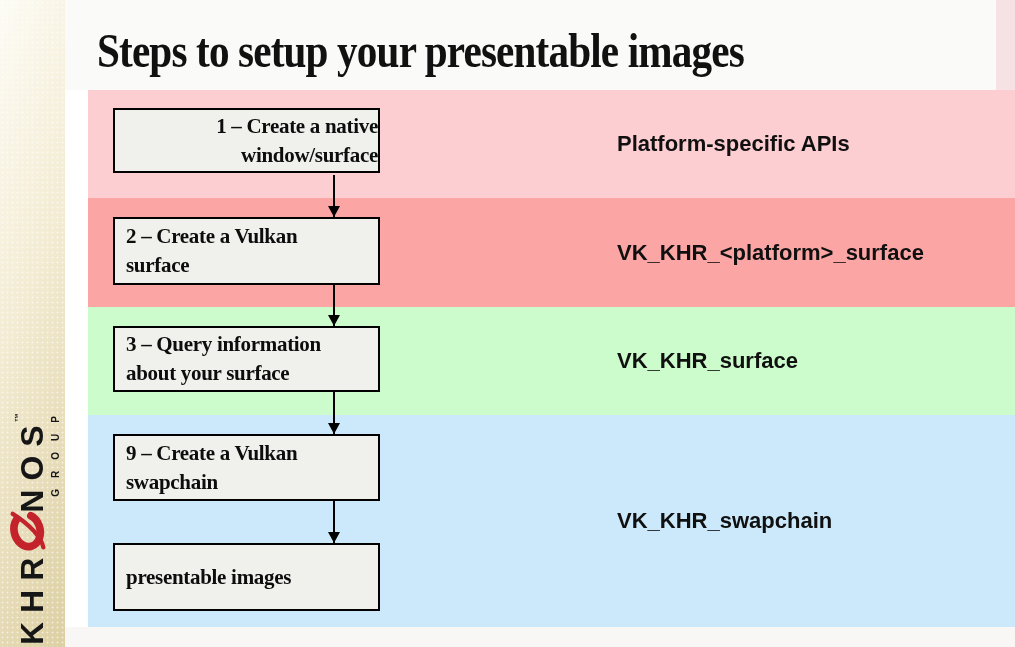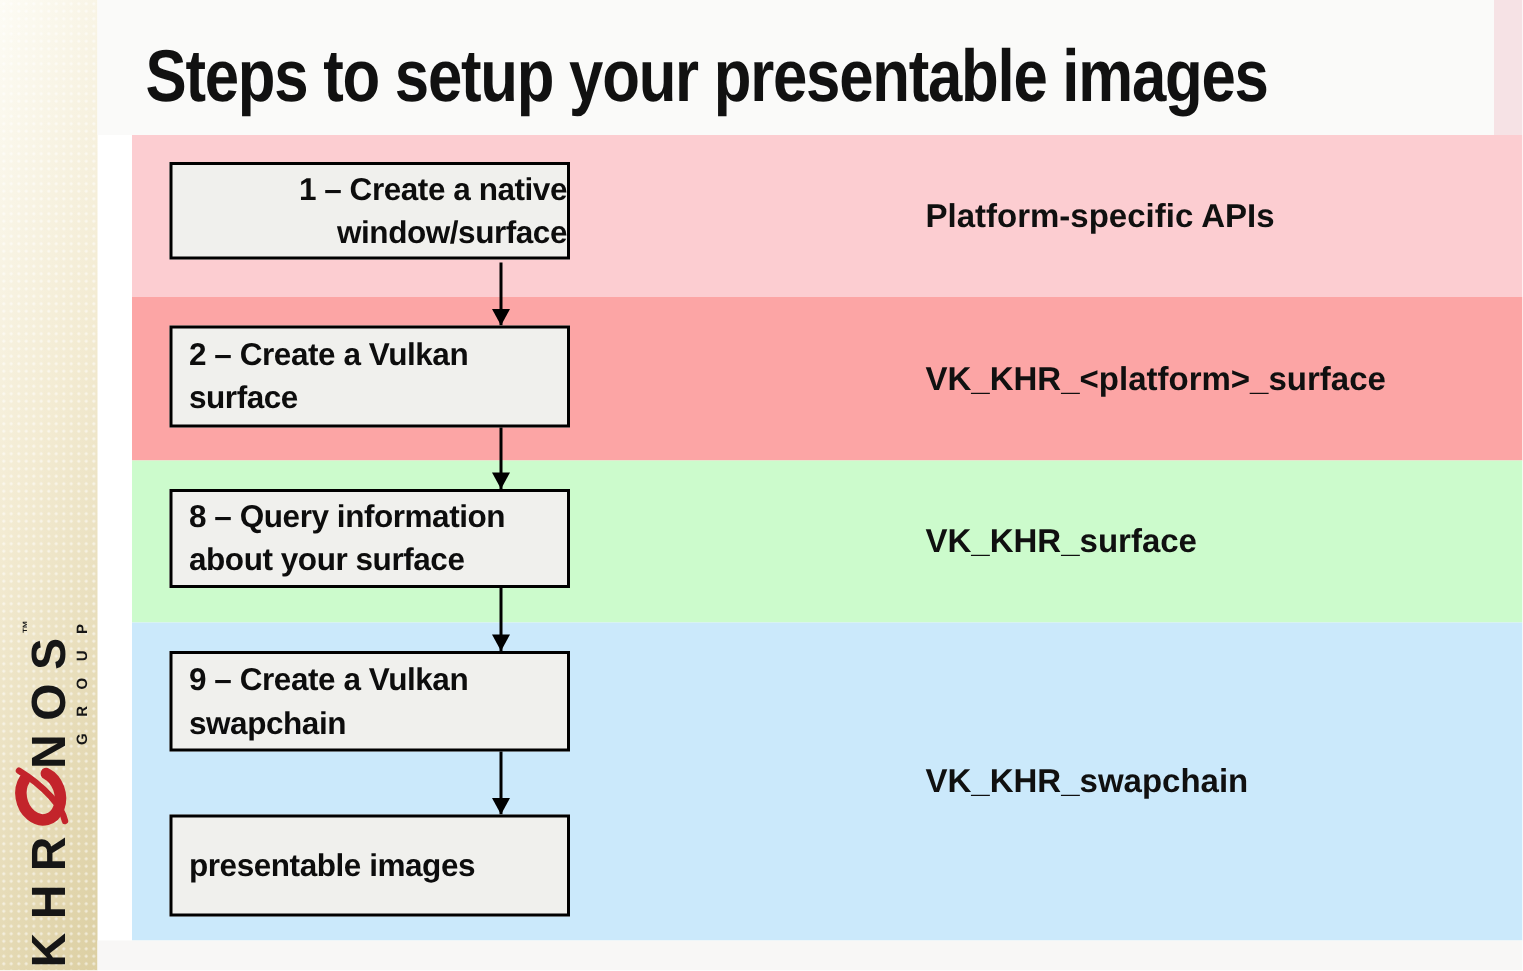--- a/index.html
+++ b/index.html
@@ -41,21 +41,21 @@
   .band{position:absolute;left:88px;right:0;padding-left:28px;}
   .band-0{top:90px;height:108px;}
   .band-1{top:198px;height:109px;}
   .band-2{top:307px;height:108px;}
   .band-3{top:415px;height:212px;}
   .api-label{
     position:absolute;left:529px;top:50%;transform:translateY(-50%);
     font-size:22px;font-weight:bold;color:#101010;white-space:nowrap;
   }
   
-  .content{position:absolute;left:88px;top:0;width:779px;height:647px;}
+  .content{position:absolute;left:88px;top:0;width:779px;height:647px;font-family:Liberation Serif, serif;}
   .slide-title{
     position:absolute;left:9px;top:26px;margin:0;
     font-size:49px;line-height:50px;font-weight:bold;letter-spacing:-1px;
     white-space:nowrap;color:#111;
     transform:scaleX(0.84);transform-origin:0 0;
   }
   .flow-box{
     position:absolute;left:25px;width:267px;box-sizing:border-box;
     background:#f0f0ed;border:2px solid #000;
     display:flex;flex-direction:column;justify-content:center;
@@ -125,21 +125,21 @@
   </div>
   <div class="arrow arrow-0"></div>
 
   <div class="flow-box box-1">
     <div>2 – Create a Vulkan</div>
     <div>surface</div>
   </div>
   <div class="arrow arrow-1"></div>
 
   <div class="flow-box box-2">
-    <div>8 – Query information</div>
+    <div>3 – Query information</div>
     <div>about your surface</div>
   </div>
   <div class="arrow arrow-2"></div>
 
   <div class="flow-box box-3">
     <div>9 – Create a Vulkan</div>
     <div>swapchain</div>
   </div>
   <div class="arrow arrow-3"></div>
 

